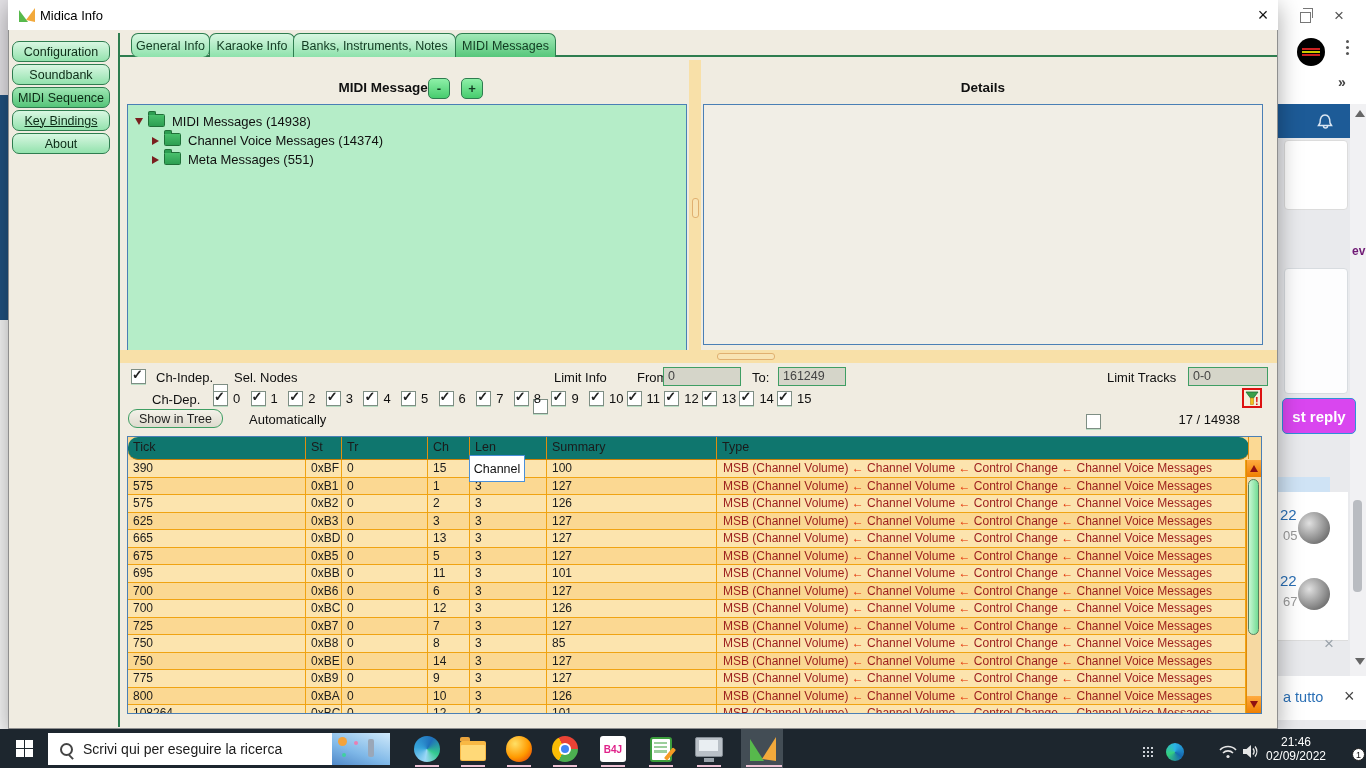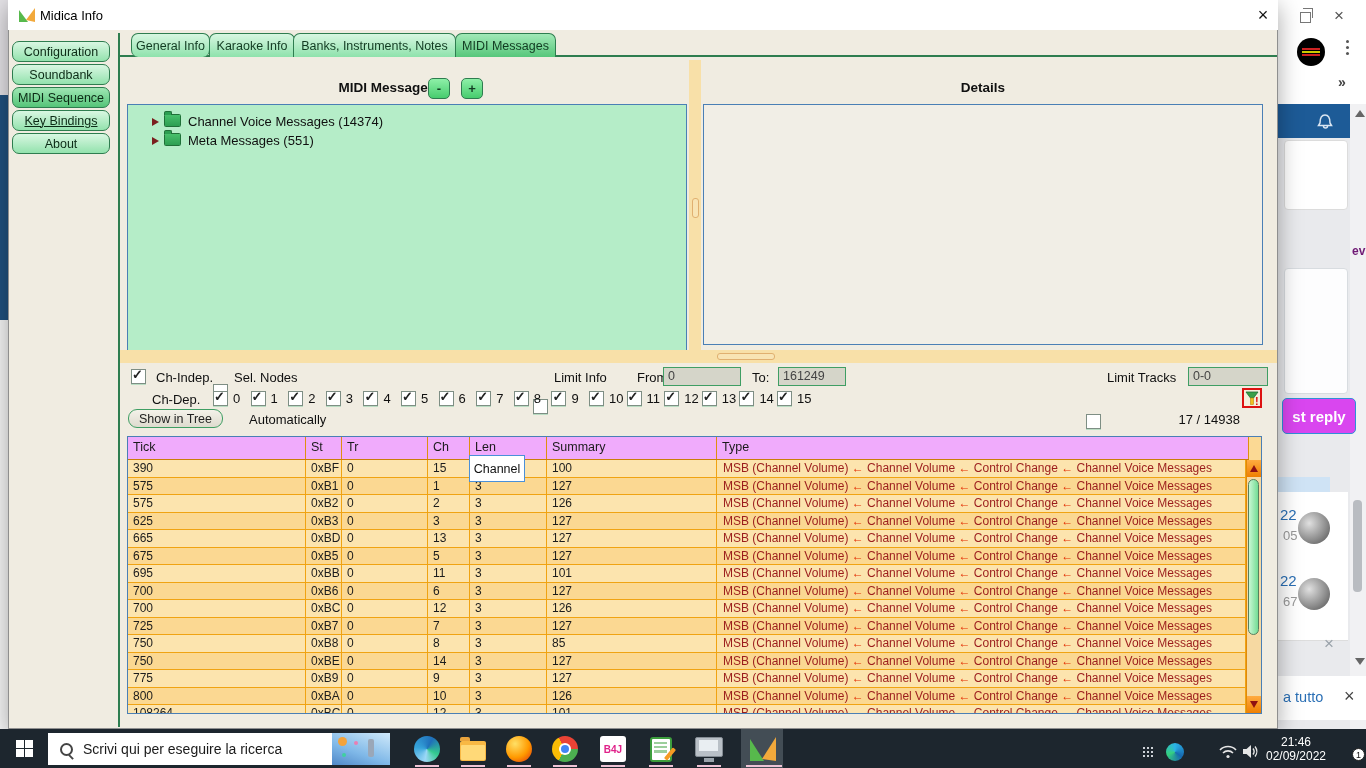--- a/index.html
+++ b/index.html
@@ -80,21 +80,21 @@
          line-height:17px;padding-left:4px;overflow:hidden;white-space:nowrap;}
   .ch-item{display:flex;align-items:center;gap:5px;}
   .sit-btn{left:128px;top:409px;width:95px;height:19px;border:1px solid #3f9e63;border-radius:9px;
            background:linear-gradient(#f4f2ea,#dedbce);font-size:12.5px;color:#222;
            display:flex;align-items:center;justify-content:center;box-sizing:border-box;}
   .counter{left:1100px;top:412px;width:140px;text-align:right;font-size:13px;color:#101010;}
   .funnel{left:1242px;top:388px;width:20px;height:20px;border:2px solid #dd1111;background:#f5efdd;box-sizing:border-box;}
   
   #table{left:127px;top:436px;width:1135px;height:278px;border:1px solid #4a7fb5;background:#fbd994;box-sizing:border-box;overflow:hidden;}
   .tgrid{display:grid;grid-template-columns:178px 36px 86px 42px 77px 170px minmax(0,1fr);}
-  #thead{position:absolute;left:0;top:0;right:12px;height:23px;background:#f0abfc;border-bottom:1px solid #c97f08;box-sizing:border-box;}
+  #thead{position:absolute;left:0;top:0;right:12px;height:23px;background:#0f766e;border-bottom:1px solid #c97f08;box-sizing:border-box;border-radius:10px;}
   .th{border-right:1px solid #df8f10;padding:3px 0 0 5px;font-size:12.5px;color:#1b1b1b;white-space:nowrap;overflow:hidden;}
   #tbody{position:absolute;left:0;top:23px;right:0;bottom:0;overflow:hidden;}
   .trow{height:17.5px;margin-right:15px;background:#fce4ae;}
   .trow.alt{background:#fbd892;}
   .td{border-right:1px solid #f0a312;border-bottom:1px solid #f0a312;padding-left:5px;font-size:12px;line-height:16px;
       color:#1c1c1c;white-space:nowrap;overflow:hidden;box-sizing:border-box;}
   .td.type{color:#9b1c1c;padding-left:6px;}
   .td.type .arrow{color:#e22b00;}
   #tscroll{position:absolute;right:0;top:23px;bottom:0;width:15px;background:#f6d9a2;border-left:1px solid #e0890a;box-sizing:border-box;}
   .sb-btn{position:absolute;left:0;width:14px;height:17px;background:linear-gradient(#ffab40,#ef7f00);
@@ -198,20 +198,25 @@
   <div class="abs hline"></div>
   <div id="sidebar-holder"></div>
   <div id="tab-holder"></div>
 
   <div class="abs panel-title" style="left:127px;width:520px">MIDI Messages</div>
   <div class="abs pm-btn" style="left:428px">-</div>
   <div class="abs pm-btn" style="left:461px">+</div>
   <div class="abs panel-title" style="left:703px;width:560px">Details</div>
 
   <div class="abs" id="tree">
+      <div class="tree-row" style="padding-left: 7px;">
+        <span class="tri-d"></span>
+        <span class="folder"></span>
+        <span class="tree-label">MIDI Messages (14938)</span>
+      </div>
       <div class="tree-row" style="padding-left: 24px;">
         <span class="tri-r"></span>
         <span class="folder"></span>
         <span class="tree-label">Channel Voice Messages (14374)</span>
       </div>
       <div class="tree-row" style="padding-left: 24px;">
         <span class="tri-r"></span>
         <span class="folder"></span>
         <span class="tree-label">Meta Messages (551)</span>
       </div>

